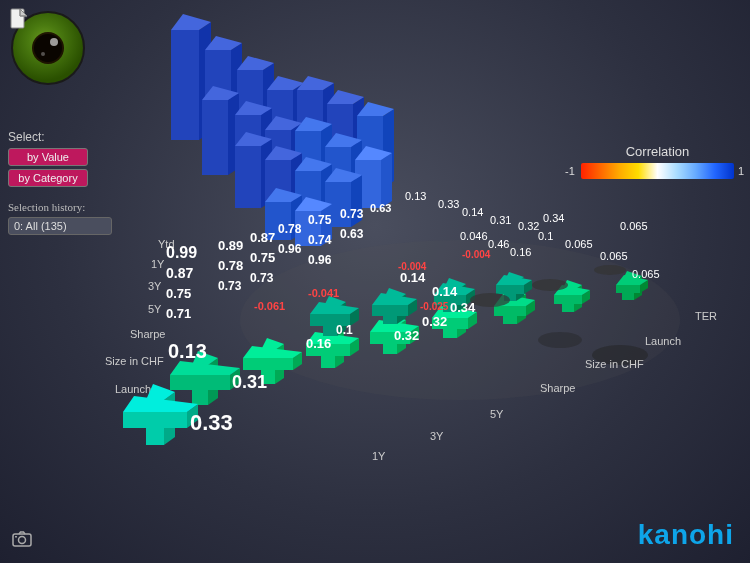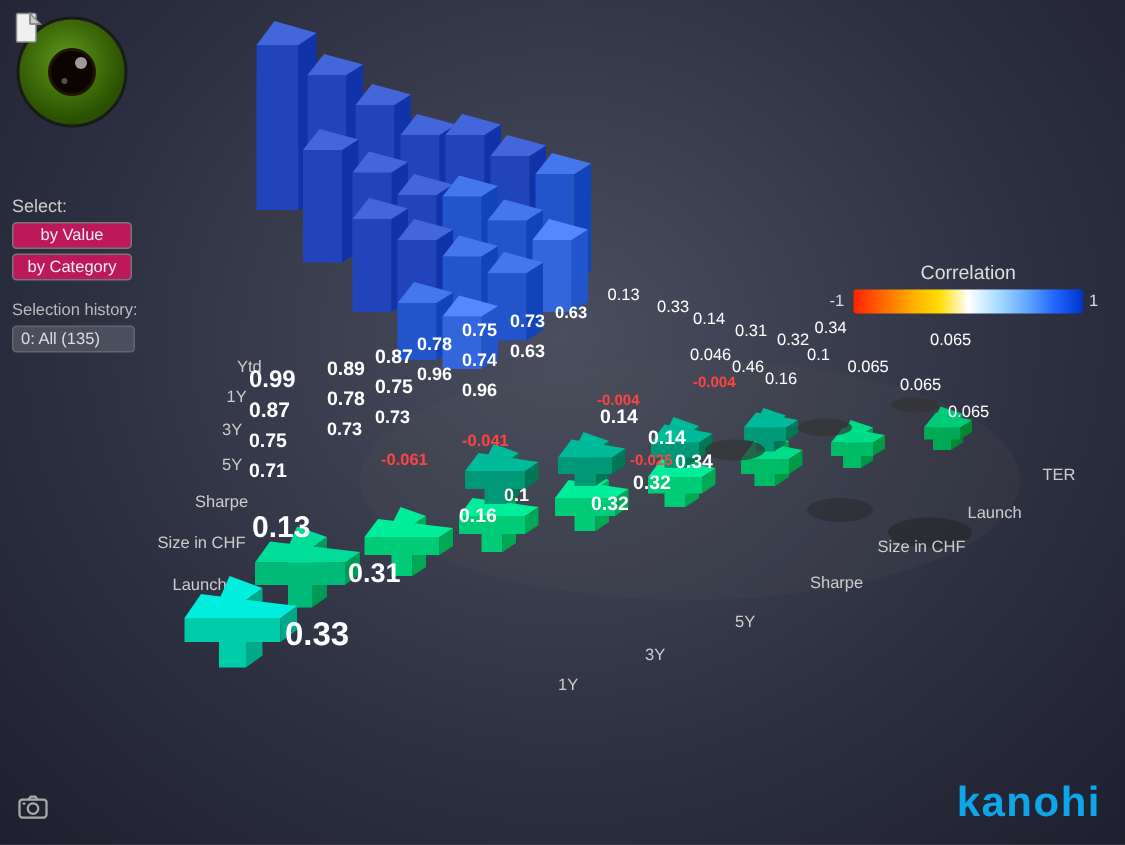--- a/index.html
+++ b/index.html
@@ -65,44 +65,44 @@
       text-align: center;
     }
 
     .selection-history {
       margin-top: 14px;
       font-size: 11px;
       color: #bbb;
     }
     .selection-history .hist-label {
       margin-bottom: 4px;
+      font-family: Liberation Serif, serif;
     }
     .hist-box {
       background: #4a4e5e;
       border: 1px solid #666;
       border-radius: 3px;
       padding: 2px 5px;
       font-size: 11px;
       color: #ddd;
-      width: 82px;
+      width: 104px;
       margin-bottom: 6px;
     }
     .records-info {
       font-size: 11px;
       color: #bbb;
       line-height: 1.4;
     }
 
     
     .legend {
       position: absolute;
       top: 144px;
-      right: 12px;
+      right: 0;
       width: 185px;
-      margin-top: 30px;
     }
     .legend-title {
       color: #ddd;
       font-size: 13px;
       text-align: center;
       margin-bottom: 4px;
     }
     .legend-bar-container {
       display: flex;
       align-items: center;

